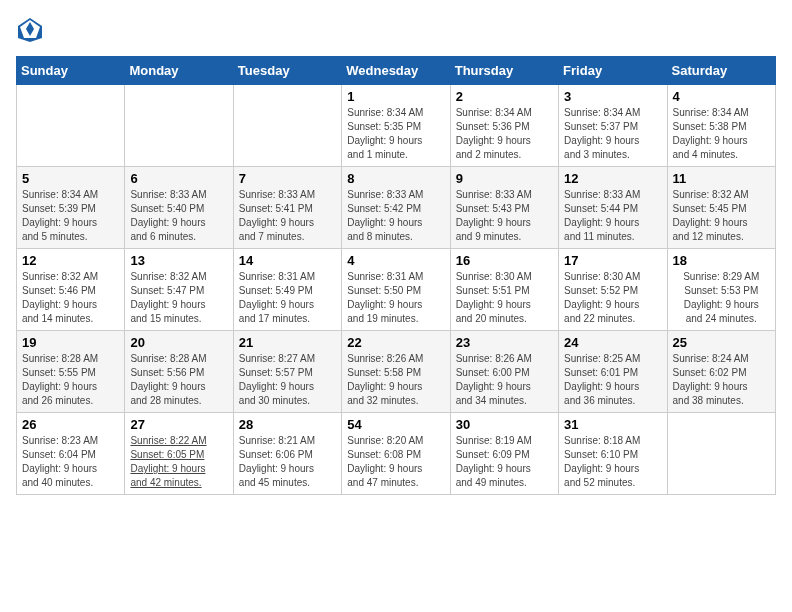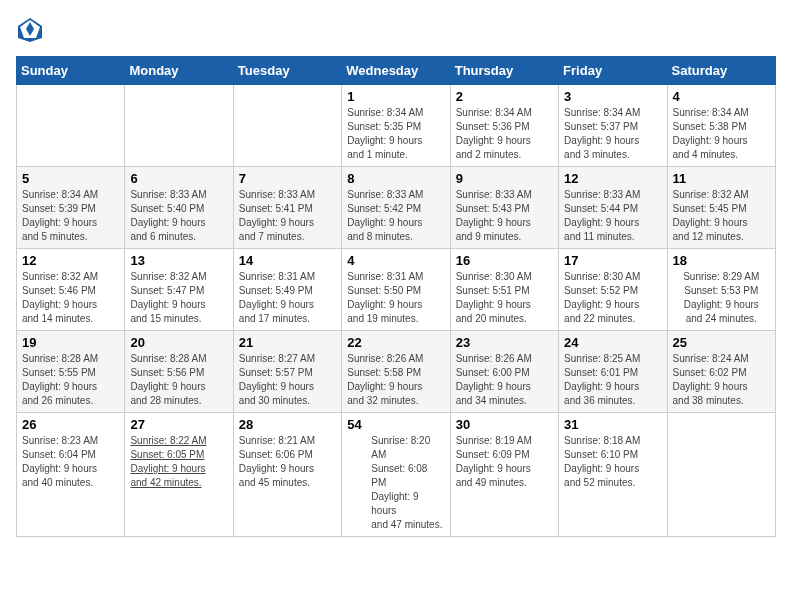--- a/index.html
+++ b/index.html
@@ -318,21 +318,21 @@
         </td>
         <td>
           <span class="day-number">28</span>
           <div class="day-info" style="white-space: pre-line;">Sunrise: 8:21 AM
 Sunset: 6:06 PM
 Daylight: 9 hours
 and 45 minutes.</div>
         </td>
         <td>
           <span class="day-number">54</span>
-          <div class="day-info" style="white-space: pre-line; margin-left: 24px;">Sunrise: 8:20 AM
+          <div class="day-info" style="white-space: pre-line;">Sunrise: 8:20 AM
 Sunset: 6:08 PM
 Daylight: 9 hours
 and 47 minutes.</div>
         </td>
         <td>
           <span class="day-number">30</span>
           <div class="day-info" style="white-space: pre-line;">Sunrise: 8:19 AM
 Sunset: 6:09 PM
 Daylight: 9 hours
 and 49 minutes.</div>

